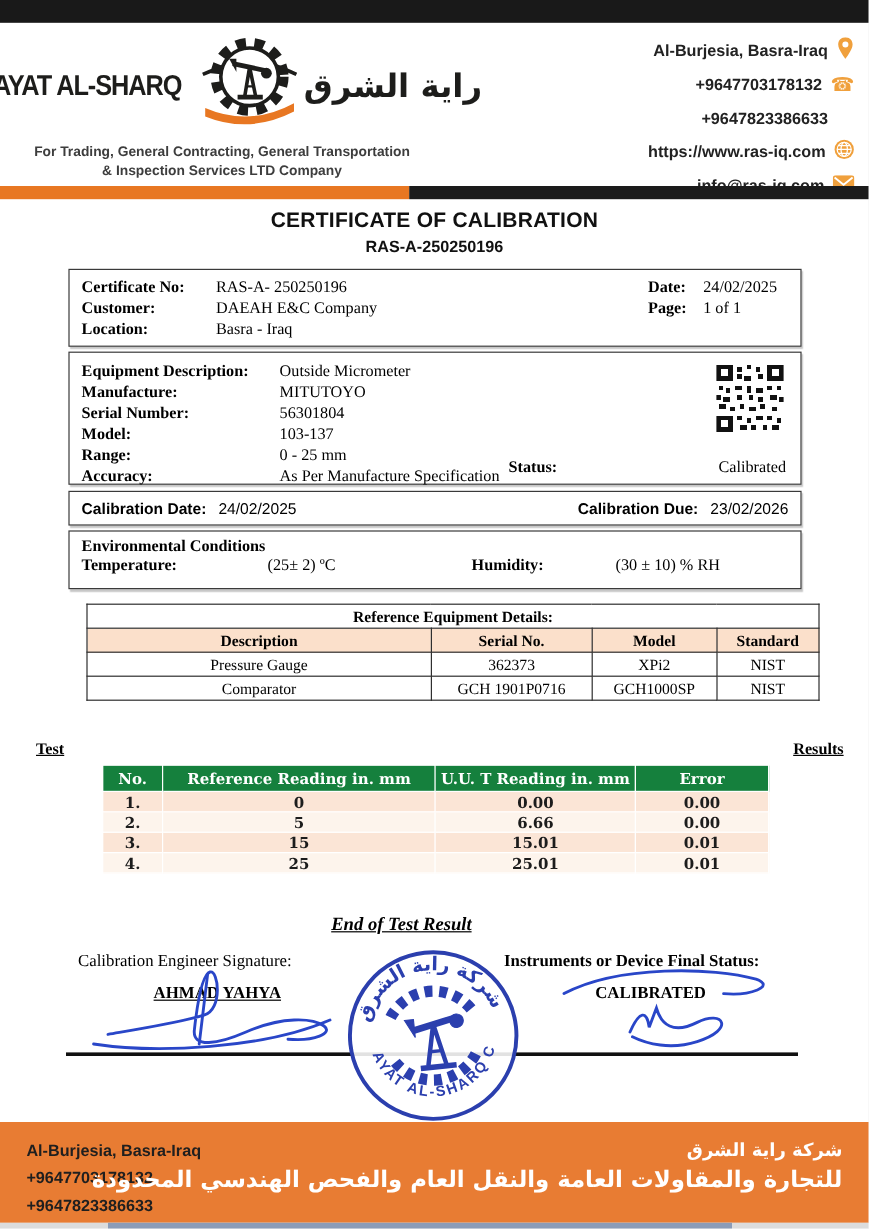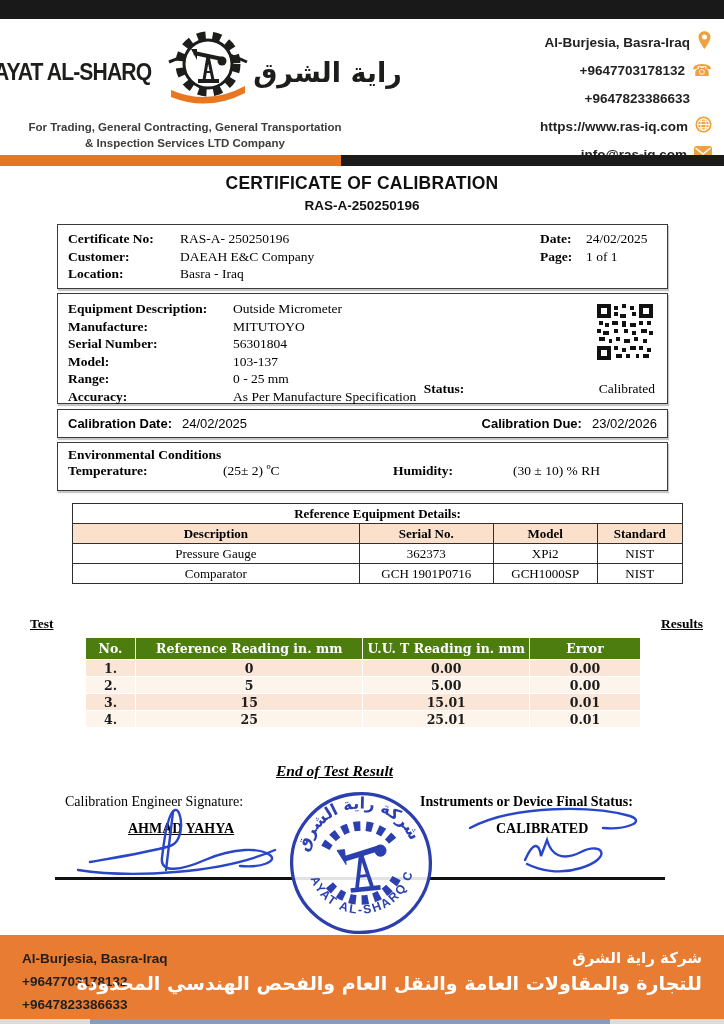--- a/index.html
+++ b/index.html
@@ -57,21 +57,21 @@
   .ref-table { position:absolute; top:503px; left:72px; width:611px; border-collapse:collapse; font-size:13px; }
   .ref-table td, .ref-table th { border:1px solid #2f2f2f; text-align:center; height:20px; padding:0 4px; }
   .ref-title { background:#F9CFAE; font-weight:bold; }
   .ref-head { background:#FBE0CB; font-weight:bold; }
   .ref-table td { background:#fff; }
 
   
   .test-label { position:absolute; top:616px; left:30px; font-weight:bold; font-size:13.5px; text-decoration:underline; }
   .results-label { position:absolute; top:616px; right:21px; font-weight:bold; font-size:13.5px; text-decoration:underline; }
   .test-table { position:absolute; top:637px; left:85px; width:556px; border-collapse:collapse; font-size:12.5px; font-family:"DejaVu Serif", serif; }
-  .test-table th { background:#4d7c0f; color:#fff; font-weight:bold; height:22px; border:1.5px solid #fff; }
+  .test-table th { background:#15803d; color:#fff; font-weight:bold; height:22px; border:1.5px solid #fff; }
   .test-table td { text-align:center; font-weight:bold; color:#1c1c1c; height:17px; border:1.5px solid #fff; }
   .test-table tr.odd td { background:#FBE5D6; }
   .test-table tr.even td { background:#FDF4EC; }
   .col-no { width:9%; } .col-ref { width:41%; } .col-uut { width:30%; } .col-err { width:20%; }
 
   
   .end-title { position:absolute; top:762px; left:0; width:669px; text-align:center; font-weight:bold; font-style:italic; font-size:15.5px; text-decoration:underline; }
   .sig-label-left { position:absolute; top:794px; left:65px; font-weight:normal; font-size:14px; }
   .sig-label-right { position:absolute; top:794px; left:420px; font-weight:bold; font-size:14px; }
   .sig-name-left { position:absolute; top:821px; left:128px; font-weight:bold; font-size:14px; text-decoration:underline; }
@@ -328,21 +328,21 @@
       </tr>
       <tr class="odd">
         <td>1.</td>
         <td>0</td>
         <td>0.00</td>
         <td>0.00</td>
       </tr>
       <tr class="even">
         <td>2.</td>
         <td>5</td>
-        <td>5.00</td>
+        <td>6.66</td>
         <td>0.00</td>
       </tr>
       <tr class="odd">
         <td>3.</td>
         <td>15</td>
         <td>15.01</td>
         <td>0.01</td>
       </tr>
       <tr class="even">
         <td>4.</td>

